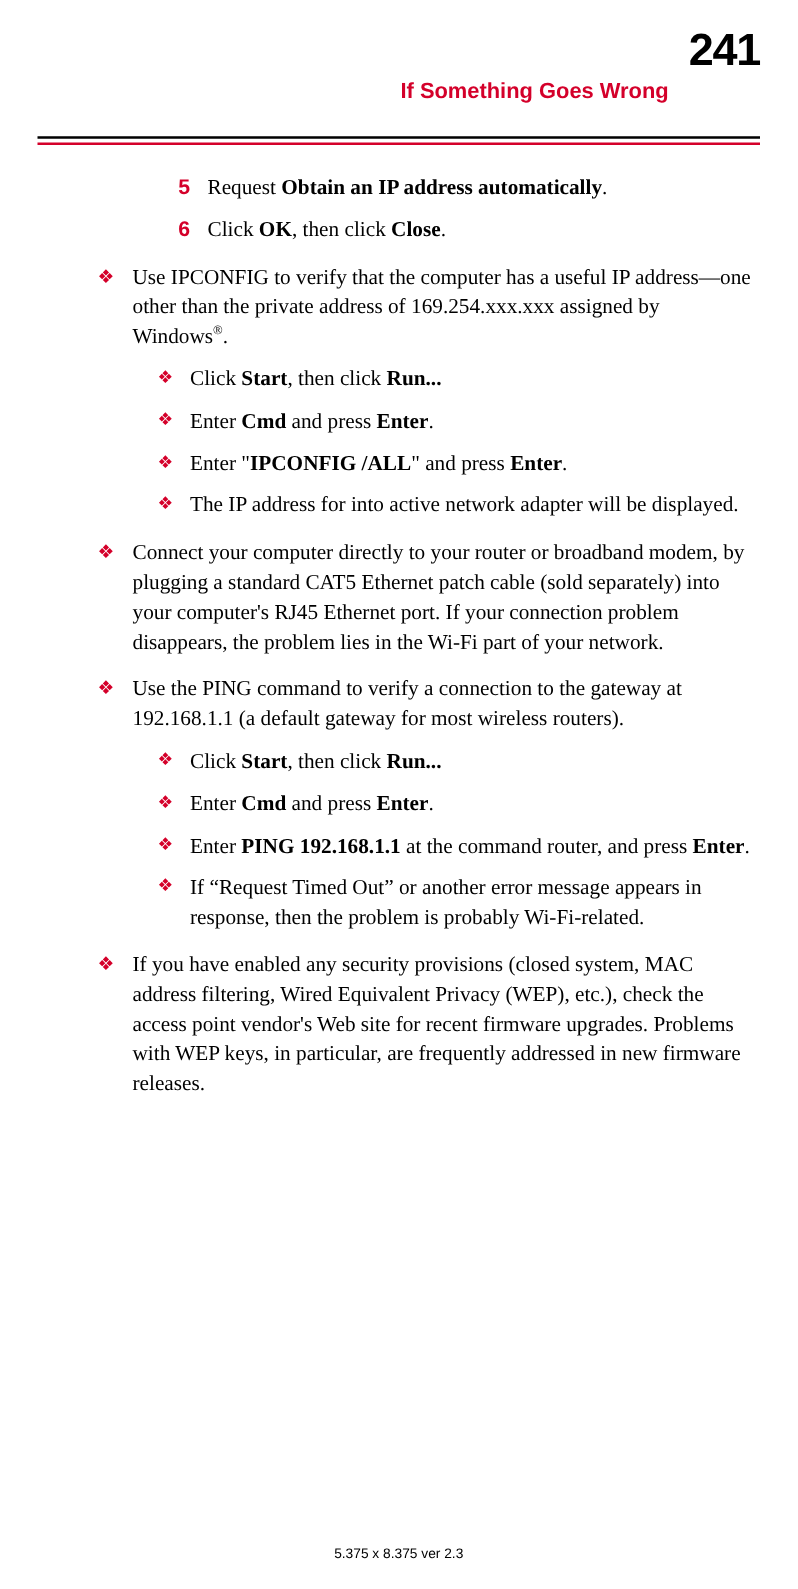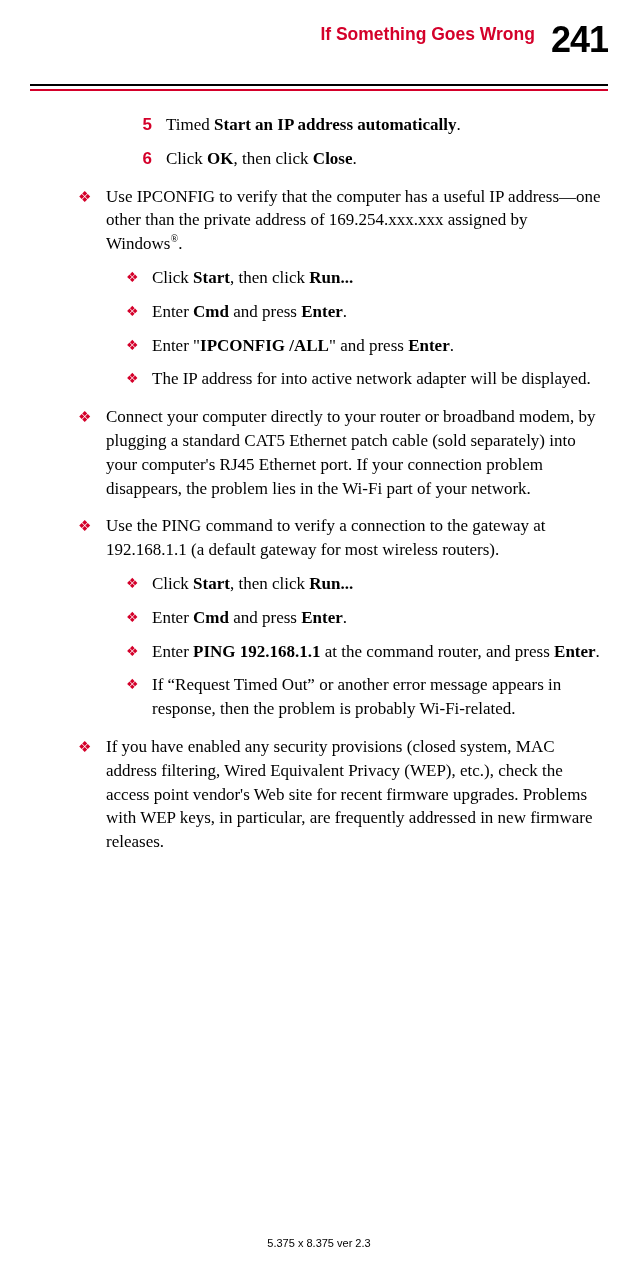--- a/index.html
+++ b/index.html
@@ -12,21 +12,21 @@
     position: relative;
     padding: 22px 30px 0 30px;
   }
   .header {
     display: flex;
     justify-content: flex-end;
     align-items: flex-start;
     gap: 16px;
     margin-bottom: 4px;
   }
-  .header-text { text-align: right; line-height: 1.2; padding-top: 2px; }
+  .header-text { text-align: right; line-height: 1.2; padding-top: 2px; margin-top: 38px; }
   .header-title { color: #d4002a; font-weight: bold; font-size: 17.5px; font-family: Arial, sans-serif; }
   .header-subtitle { font-style: italic; font-size: 17.5px; color: #000; }
   .page-num { color: #000000; font-family: Arial, sans-serif; font-weight: bold; font-size: 36px; line-height: 1; letter-spacing: -1px; }
   .rule-top { border-top: 2px solid #000; margin: 26px 0 3px 0; }
   .rule-accent { border-top: 2px solid #d4002a; margin-bottom: 22px; }
   .content { padding-left: 88px; font-size: 17px; line-height: 1.4; }
   .numitem { display: flex; margin-bottom: 10px; }
   .numitem .num { color: #d4002a; font-family: Arial, sans-serif; font-weight: bold; width: 48px; text-align: right; padding-right: 14px; flex-shrink: 0; }
   .numitem .txt { flex: 1; }
   .diamond-item { display: flex; margin-top: 14px; margin-bottom: 6px; margin-left: -40px; }
@@ -49,21 +49,21 @@
   <div class="page-num">241</div>
 </div>
 
 <div class="rule-top"></div>
 <div class="rule-accent"></div>
 
 <div class="content">
 
   <div class="numitem">
     <span class="num">5</span>
-    <span class="txt"><span>Timed </span><b>Start an IP address automatically</b><span>.</span></span>
+    <span class="txt"><span>Request </span><b>Obtain an IP address automatically</b><span>.</span></span>
   </div>
 
   <div class="numitem">
     <span class="num">6</span>
     <span class="txt"><span>Click </span><b>OK</b><span>, then click </span><b>Close</b><span>.</span></span>
   </div>
 
   <div class="diamond-item">
     <span class="marker">❖</span>
     <span class="txt"><span>Use IPCONFIG to verify that the computer has a useful IP address—one other than the private address of 169.254.xxx.xxx assigned by Windows</span><span class="sup">®</span><span>.</span></span>

